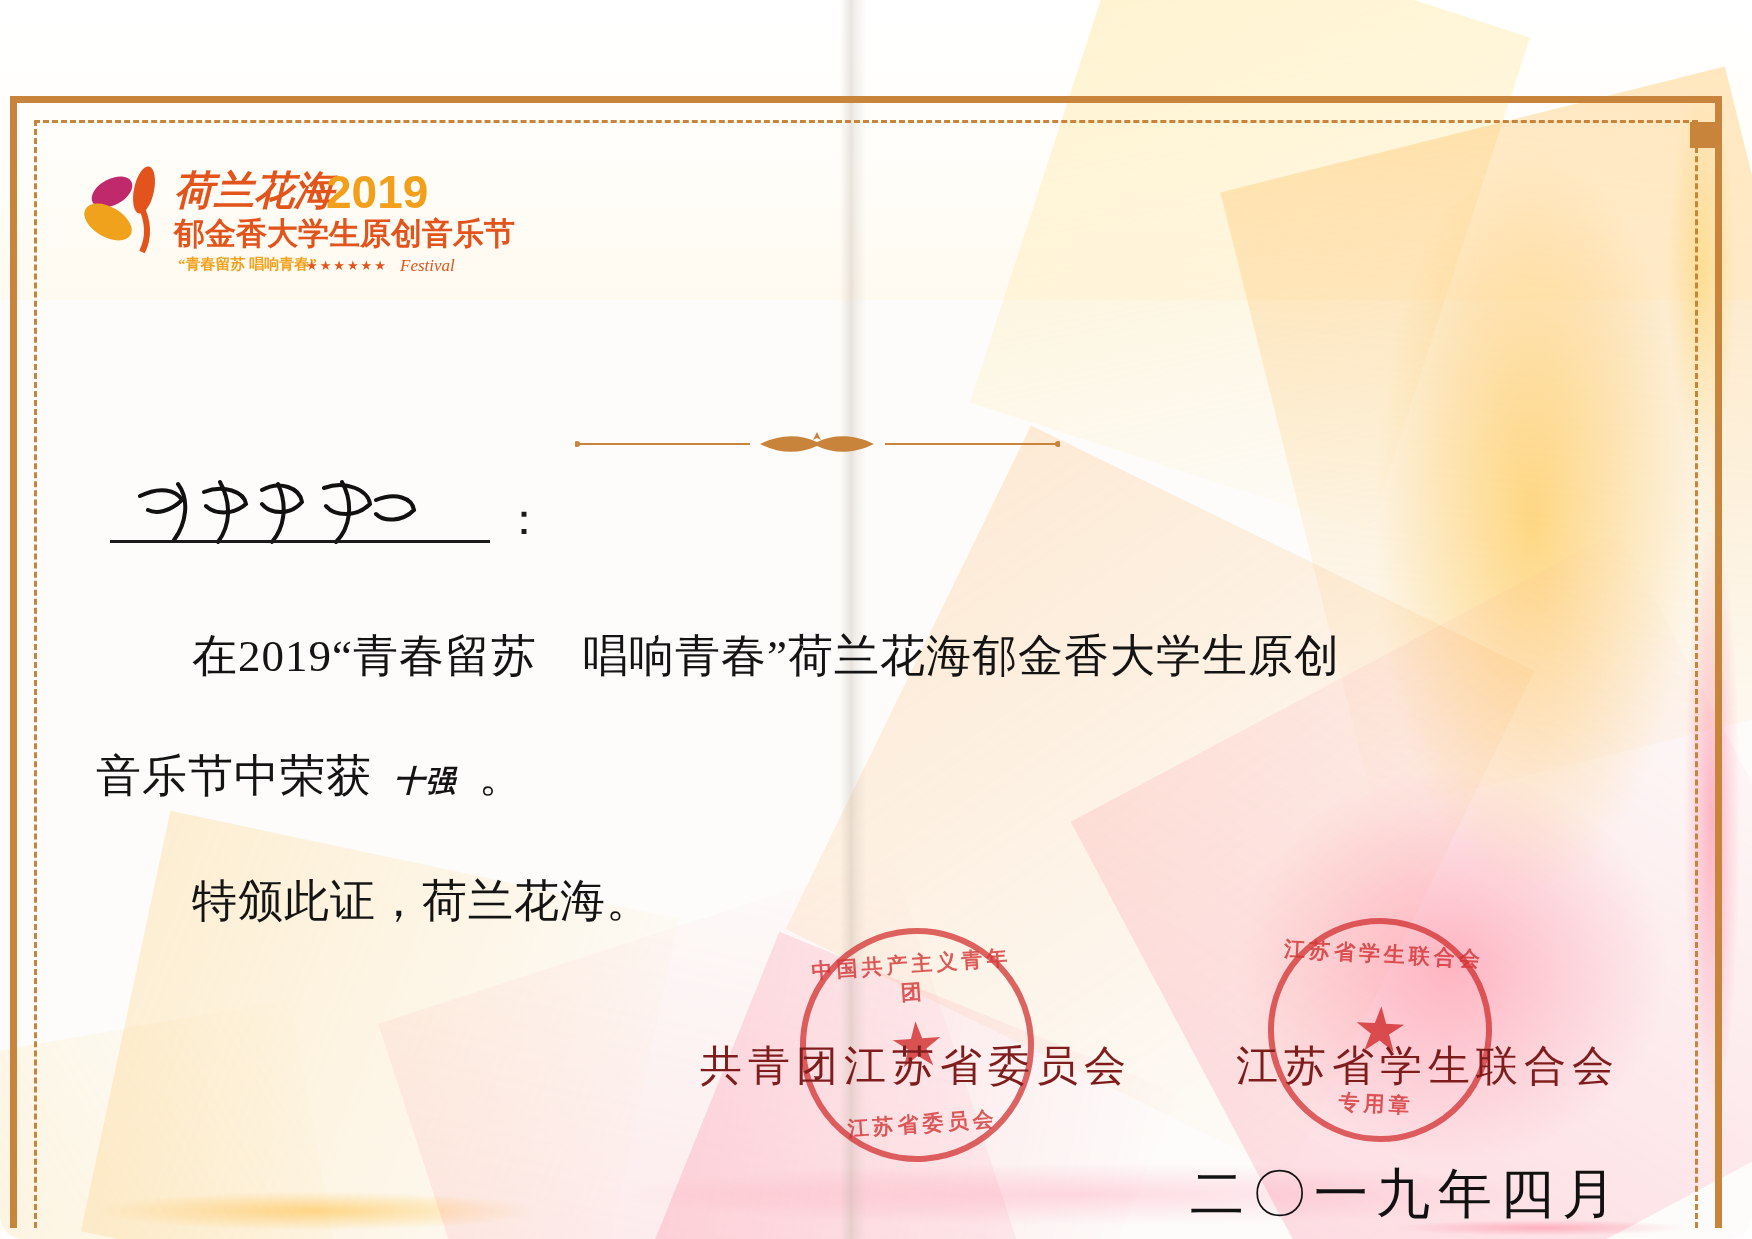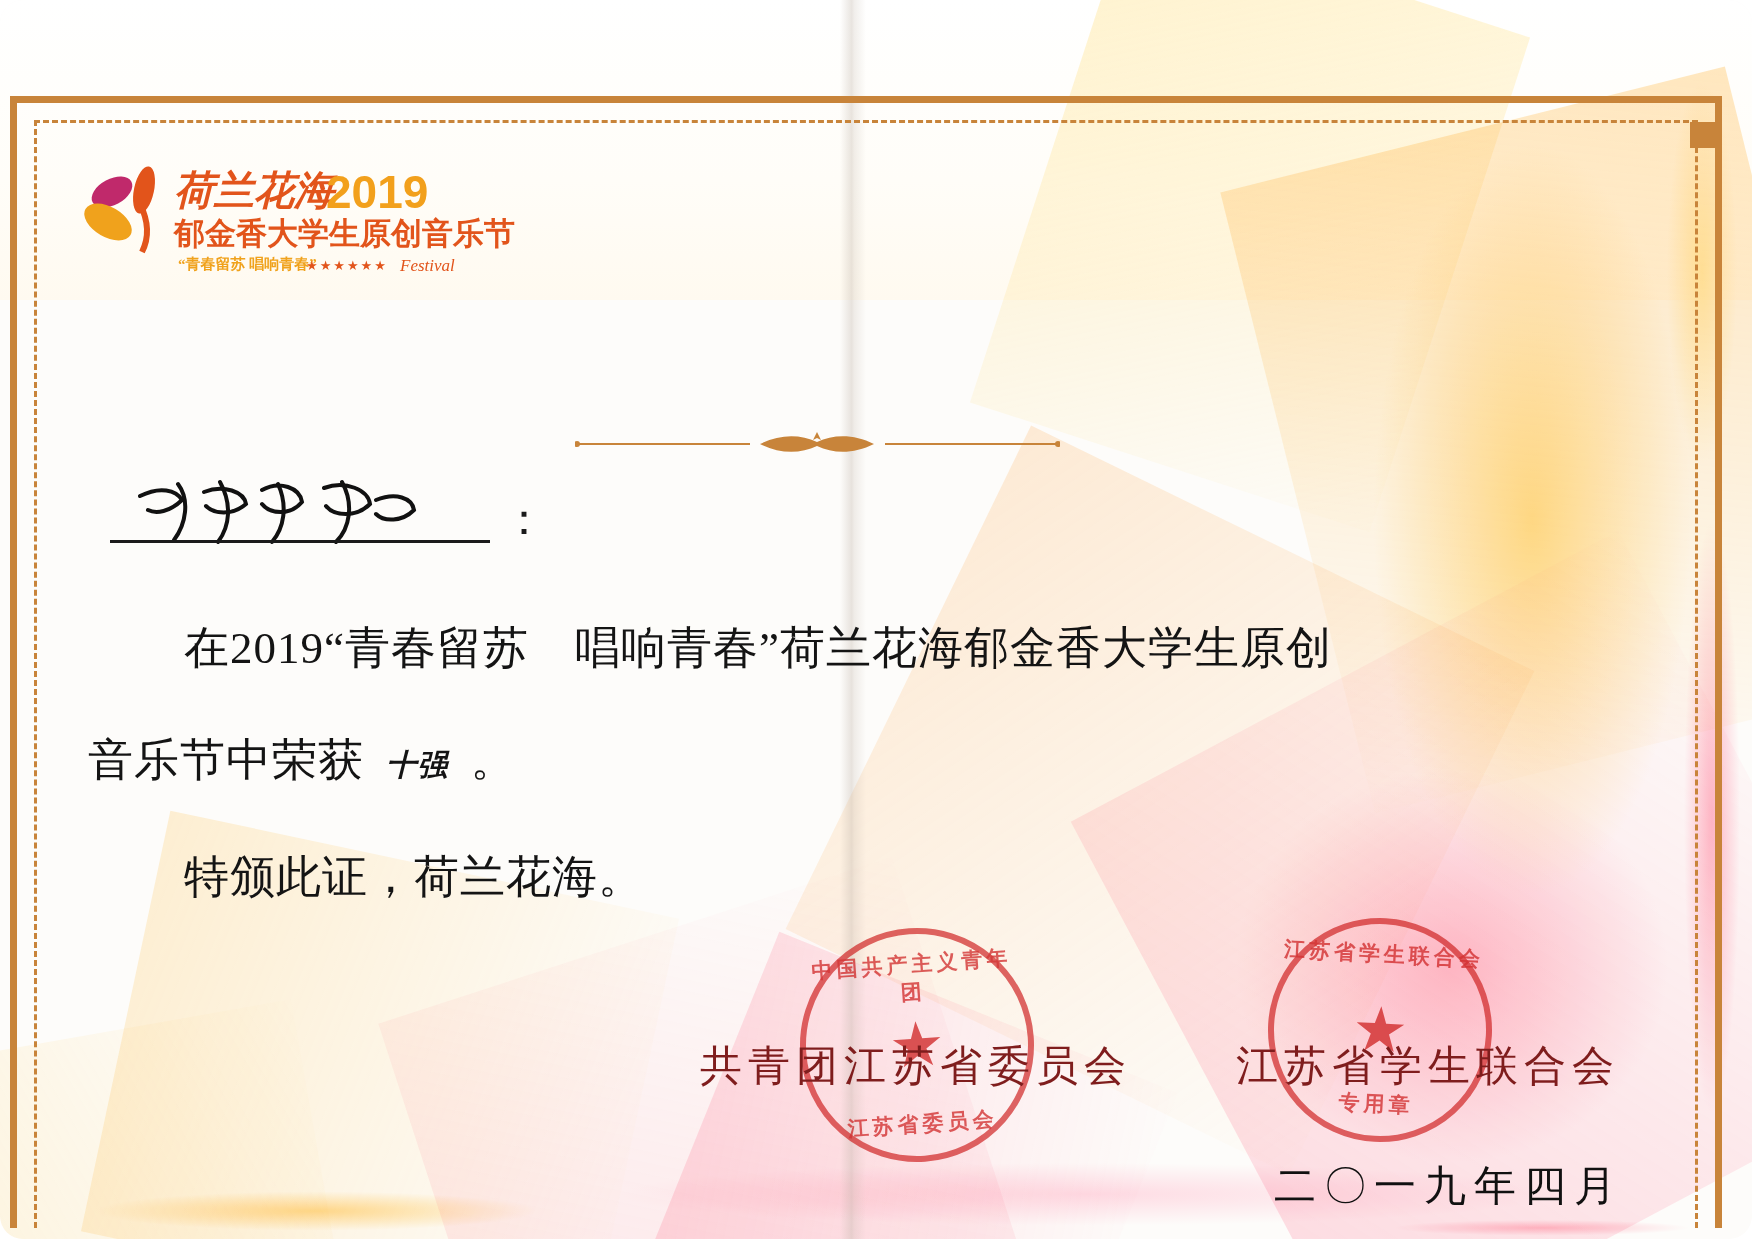--- a/index.html
+++ b/index.html
@@ -169,21 +169,21 @@
   .body-text {
     position: absolute;
     left: 88px; top: 592px;
     width: 1500px;
     font-size: 45px;
     line-height: 112px;
     color: #141414;
     font-family: "Liberation Serif", "DejaVu Serif", serif;
     letter-spacing: 1px;
   }
-  .para { margin: 0; }
+  .para { margin: 8px; }
   .indent { display: inline-block; width: 96px; }
   .award {
     font-family: "Liberation Serif", serif;
     font-weight: 700;
     font-style: italic;
     font-size: 30px;
     padding: 0 10px;
   }
 
   
@@ -193,21 +193,21 @@
     width: 920px;
     display: flex;
     justify-content: space-between;
     font-size: 42px;
     color: #7f1d1d;
     letter-spacing: 6px;
   }
   .date-row {
     position: absolute;
     right: 128px; top: 1158px;
-    font-size: 42px;
+    font-size: 54px;
     color: #111;
     letter-spacing: 8px;
   }
 
   
   .seal {
     position: absolute;
     border-radius: 50%;
     border: 6px solid rgba(206,32,32,0.78);
     color: rgba(206,32,32,0.82);

